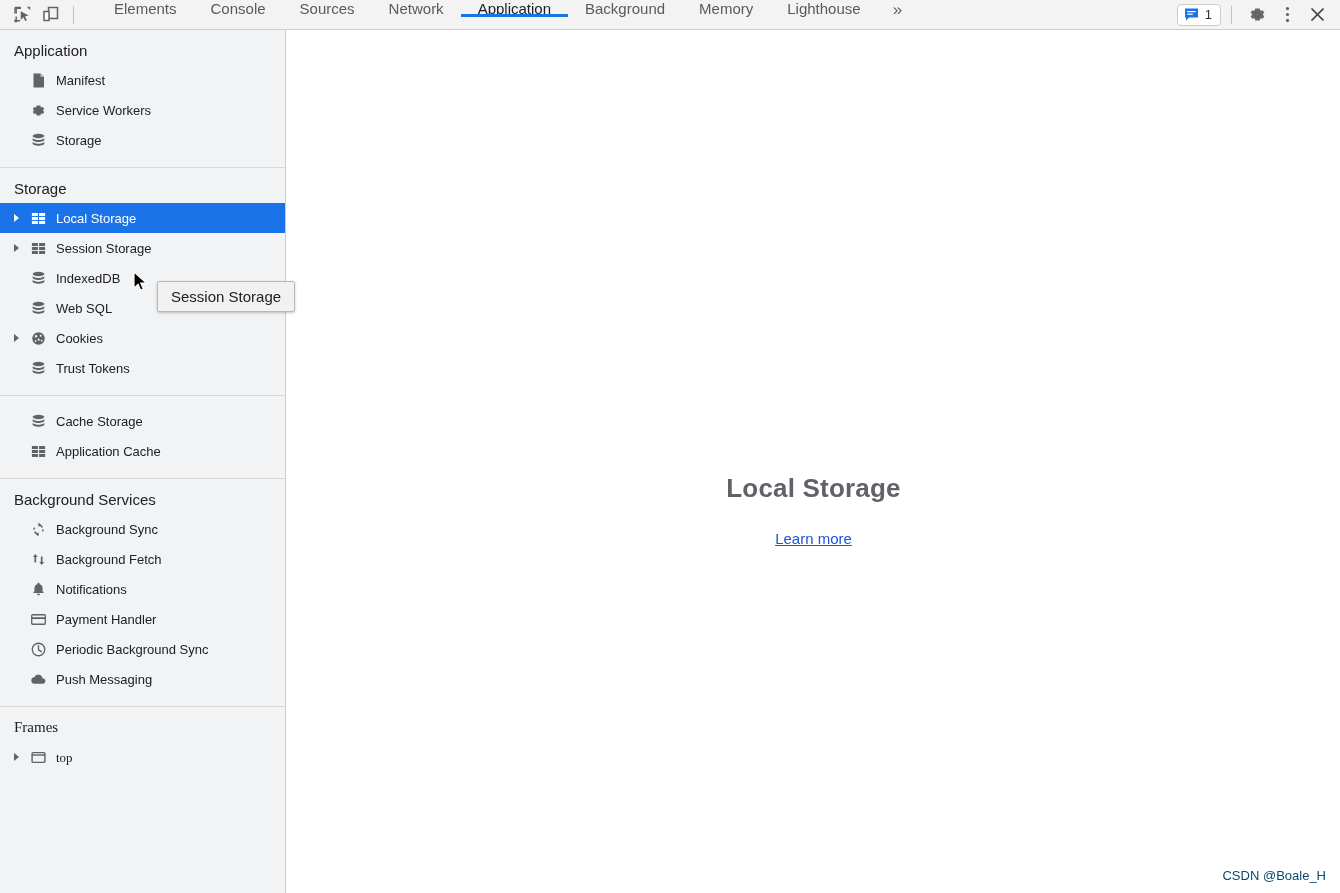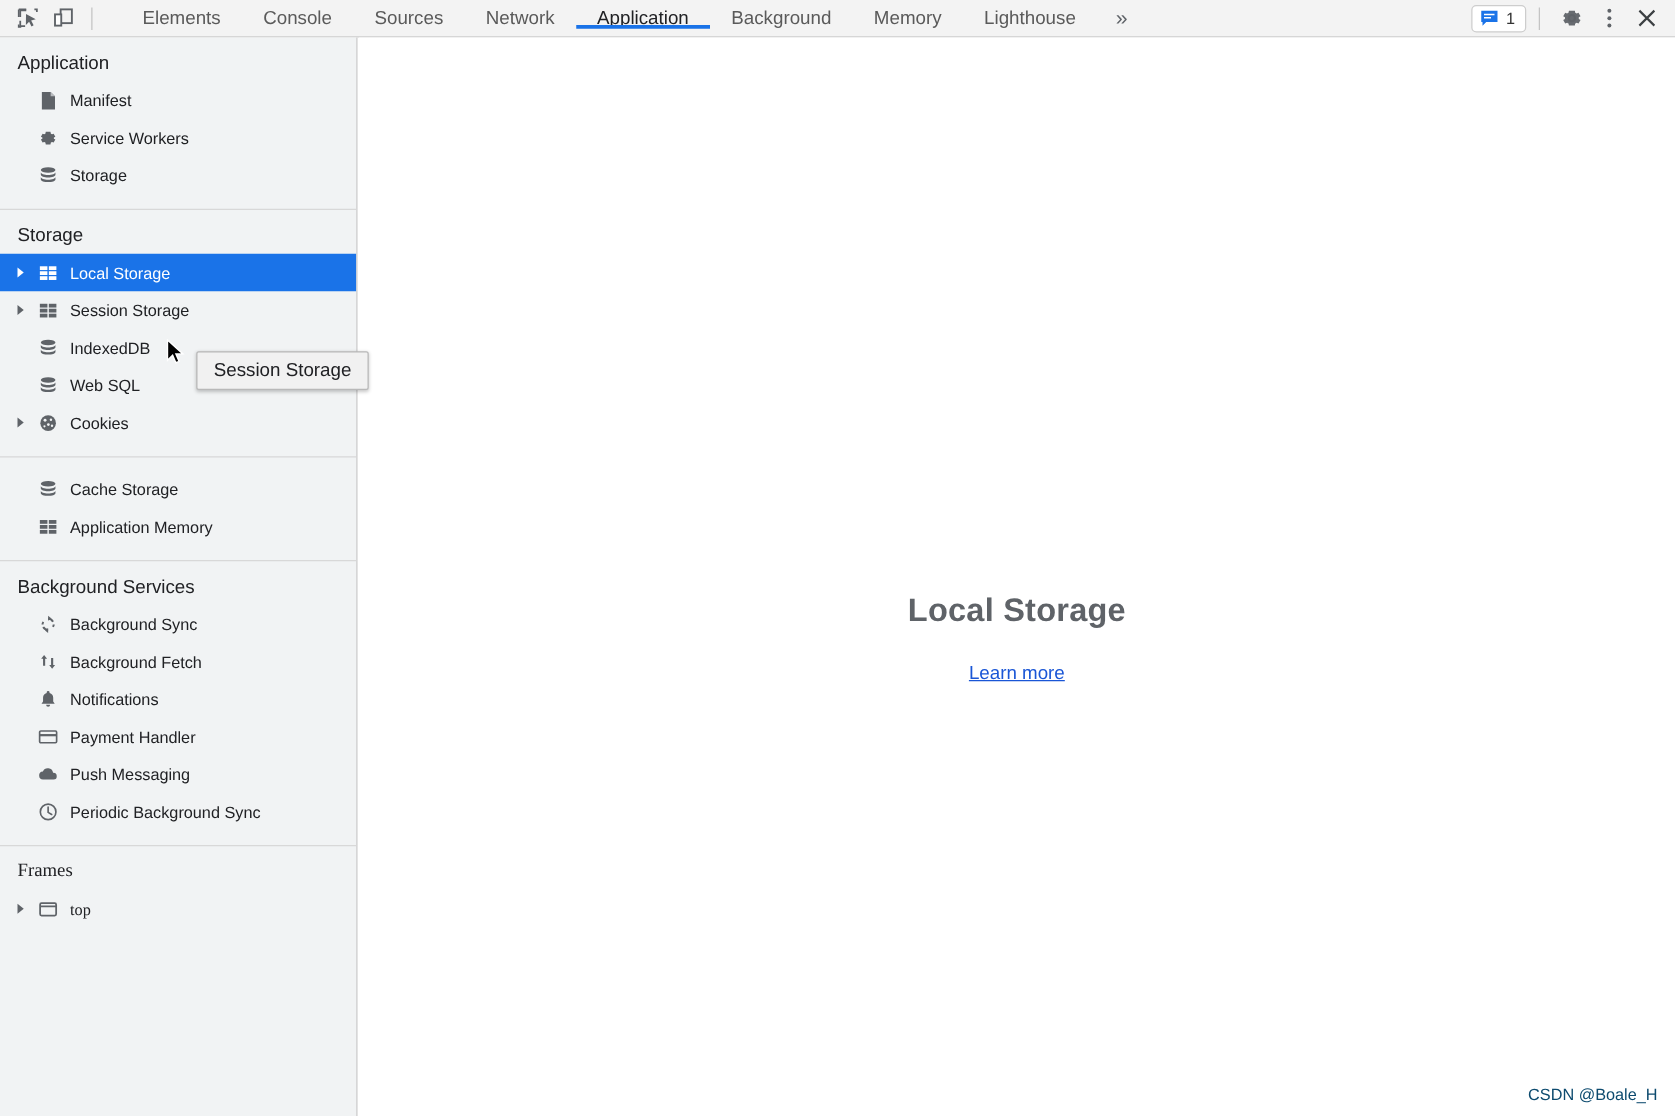--- a/index.html
+++ b/index.html
@@ -22,21 +22,21 @@
   .tb-left { display: flex; align-items: center; padding-left: 8px; }
   .tb-icon-btn {
     width: 28px; height: 28px;
     display: flex; align-items: center; justify-content: center;
     cursor: pointer;
   }
   .tb-sep {
     width: 1px; height: 18px; background: #c4c4c4;
     margin: 0 9px; align-self: center;
   }
-  .tabs { display: flex; align-items: center; margin-left: 14px; }
+  .tabs { display: flex; align-items: flex-start; margin-left: 14px; }
   .tab {
     display: flex; align-items: center;
     padding: 0 17px;
     font-size: 15px; color: #5a5a5a;
     cursor: pointer; position: relative;
     white-space: nowrap;
   }
   .tab.active { color: #202124; }
   .tab.active::after {
     content: ""; position: absolute;
@@ -339,20 +339,31 @@
             <circle cx="6.4" cy="6.6" r="1.25" fill="#f1f3f4"></circle>
             <circle cx="11.4" cy="6.2" r="1.05" fill="#f1f3f4"></circle>
             <circle cx="9.2" cy="10.2" r="1.15" fill="#f1f3f4"></circle>
             <circle cx="12.3" cy="11.2" r="1.0" fill="#f1f3f4"></circle>
             <circle cx="5.9" cy="11.7" r="0.95" fill="#f1f3f4"></circle>
           </svg>
       </span>
       <span class="label">Cookies</span>
     </div>
 
+    <div class="tree-item">
+      <span class="twisty empty"></span>
+      <span class="ic">
+        <svg width="17" height="17" viewBox="0 0 18 18">
+            <ellipse cx="9" cy="4.2" rx="6.2" ry="2.3" fill="#5f6368"></ellipse>
+            <path d="M2.8 6.2v2.1c0 1.27 2.78 2.3 6.2 2.3s6.2-1.03 6.2-2.3V6.2c0 1.27-2.78 2.3-6.2 2.3s-6.2-1.03-6.2-2.3z" fill="#5f6368"></path>
+            <path d="M2.8 10.1v2.1c0 1.27 2.78 2.3 6.2 2.3s6.2-1.03 6.2-2.3v-2.1c0 1.27-2.78 2.3-6.2 2.3s-6.2-1.03-6.2-2.3z" fill="#5f6368"></path>
+          </svg>
+      </span>
+      <span class="label">Trust Tokens</span>
+    </div>
   </div>
 
   <div class="section">
 
     <div class="tree-item">
       <span class="twisty empty"></span>
       <span class="ic">
         <svg width="17" height="17" viewBox="0 0 18 18">
             <ellipse cx="9" cy="4.2" rx="6.2" ry="2.3" fill="#5f6368"></ellipse>
             <path d="M2.8 6.2v2.1c0 1.27 2.78 2.3 6.2 2.3s6.2-1.03 6.2-2.3V6.2c0 1.27-2.78 2.3-6.2 2.3s-6.2-1.03-6.2-2.3z" fill="#5f6368"></path>
@@ -367,21 +378,21 @@
       <span class="ic">
         <svg width="17" height="17" viewBox="0 0 18 18">
             <rect x="2" y="3.2" width="6.4" height="3.2" fill="#5f6368"></rect>
             <rect x="9.6" y="3.2" width="6.4" height="3.2" fill="#5f6368"></rect>
             <rect x="2" y="7.4" width="6.4" height="3.2" fill="#5f6368"></rect>
             <rect x="9.6" y="7.4" width="6.4" height="3.2" fill="#5f6368"></rect>
             <rect x="2" y="11.6" width="6.4" height="3.2" fill="#5f6368"></rect>
             <rect x="9.6" y="11.6" width="6.4" height="3.2" fill="#5f6368"></rect>
           </svg>
       </span>
-      <span class="label">Application Memory</span>
+      <span class="label">Application Cache</span>
     </div>
   </div>
 
   <div class="section">
     <div class="section-title">Background Services</div>
 
     <div class="tree-item">
       <span class="twisty empty"></span>
       <span class="ic">
         <svg width="17" height="17" viewBox="0 0 18 18">
@@ -425,35 +436,35 @@
             <rect x="1.8" y="6.6" width="14.4" height="1.9" fill="#5f6368"></rect>
           </svg>
       </span>
       <span class="label">Payment Handler</span>
     </div>
 
     <div class="tree-item">
       <span class="twisty empty"></span>
       <span class="ic">
         <svg width="17" height="17" viewBox="0 0 18 18">
-            <path d="M13.6 13.4H5a3.4 3.4 0 01-.4-6.8 4.5 4.5 0 018.6 1 2.9 2.9 0 01.4 5.8z" fill="#5f6368"></path>
-          </svg>
-      </span>
-      <span class="label">Push Messaging</span>
-    </div>
-
-    <div class="tree-item">
-      <span class="twisty empty"></span>
-      <span class="ic">
-        <svg width="17" height="17" viewBox="0 0 18 18">
             <circle cx="9" cy="9" r="6.6" fill="none" stroke="#5f6368" stroke-width="1.4"></circle>
             <path d="M9 5v4.4l3 1.8" fill="none" stroke="#5f6368" stroke-width="1.4" stroke-linecap="round"></path>
           </svg>
       </span>
       <span class="label">Periodic Background Sync</span>
+    </div>
+
+    <div class="tree-item">
+      <span class="twisty empty"></span>
+      <span class="ic">
+        <svg width="17" height="17" viewBox="0 0 18 18">
+            <path d="M13.6 13.4H5a3.4 3.4 0 01-.4-6.8 4.5 4.5 0 018.6 1 2.9 2.9 0 01.4 5.8z" fill="#5f6368"></path>
+          </svg>
+      </span>
+      <span class="label">Push Messaging</span>
     </div>
   </div>
 
   <div class="section">
     <div class="section-title">Frames</div>
 
     <div class="tree-item">
       <span class="twisty">
           <span class="twisty-arrow"></span>
         </span>

